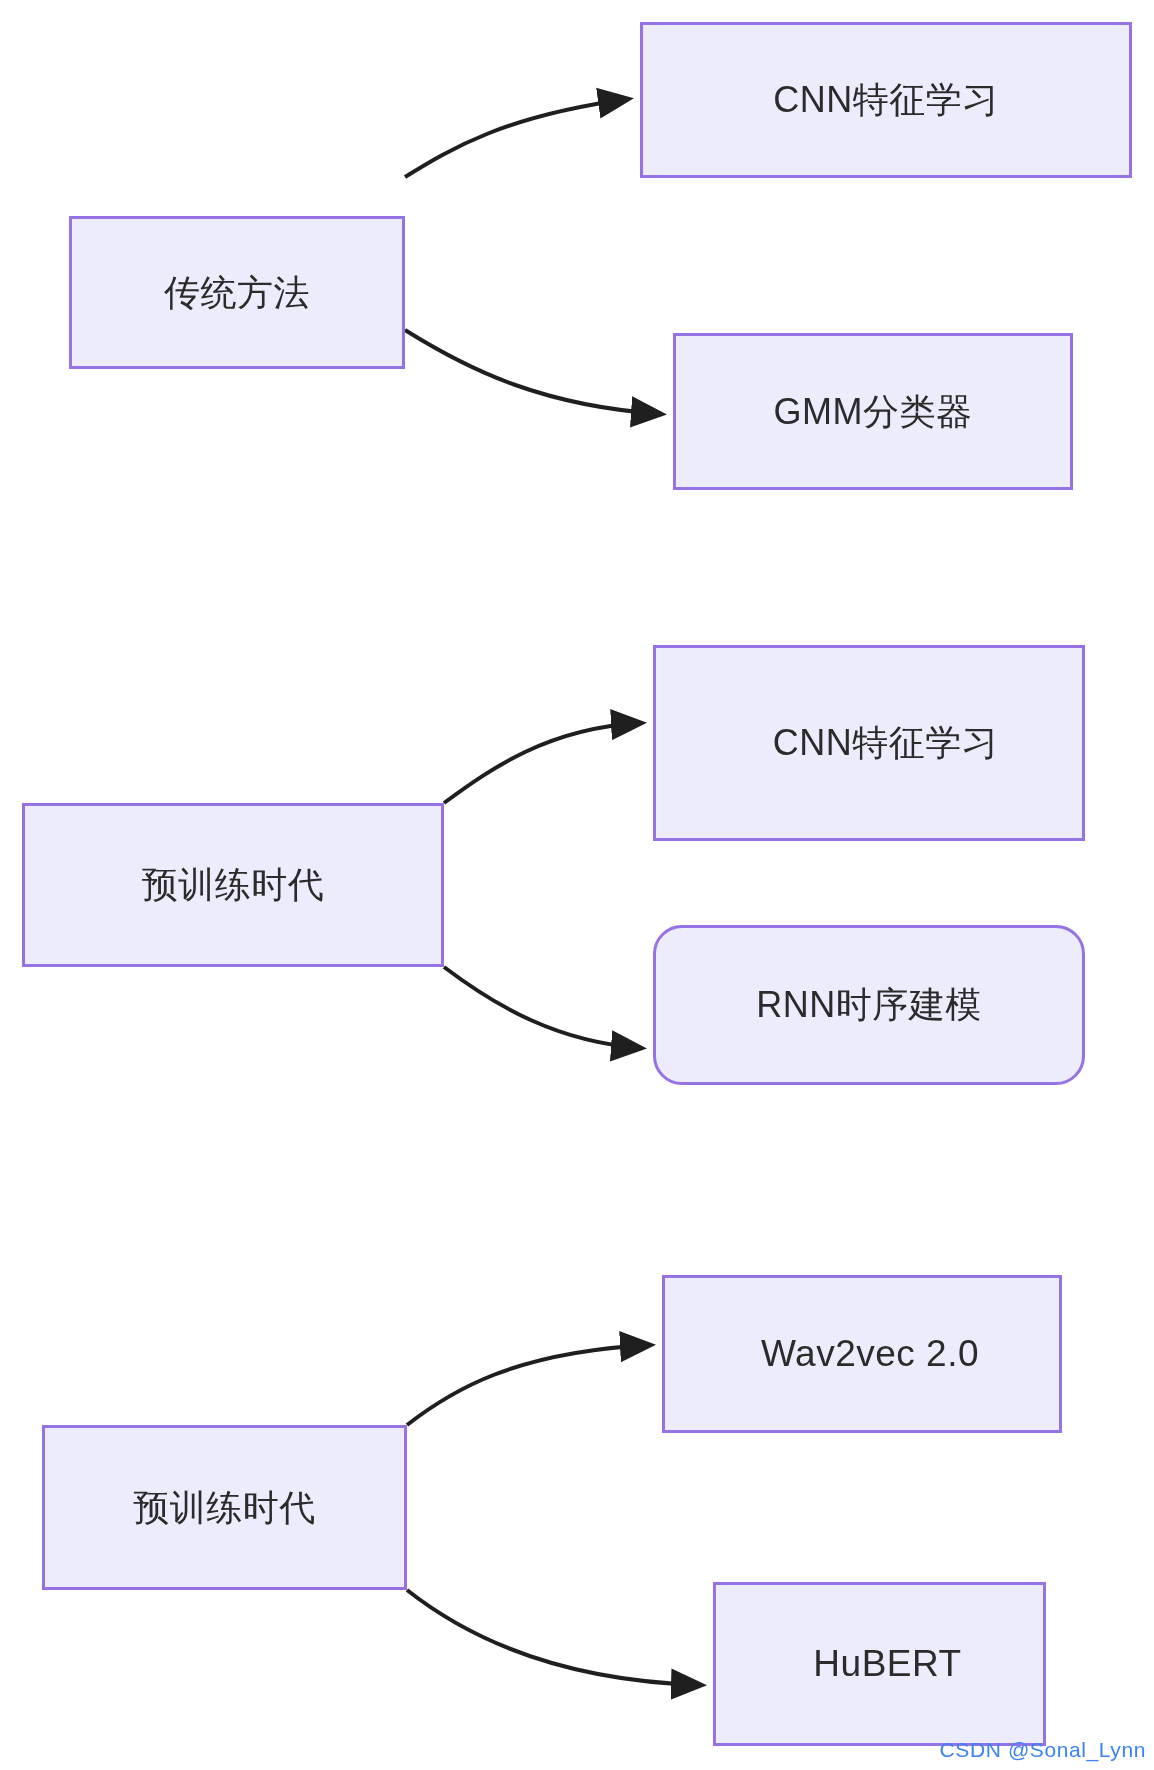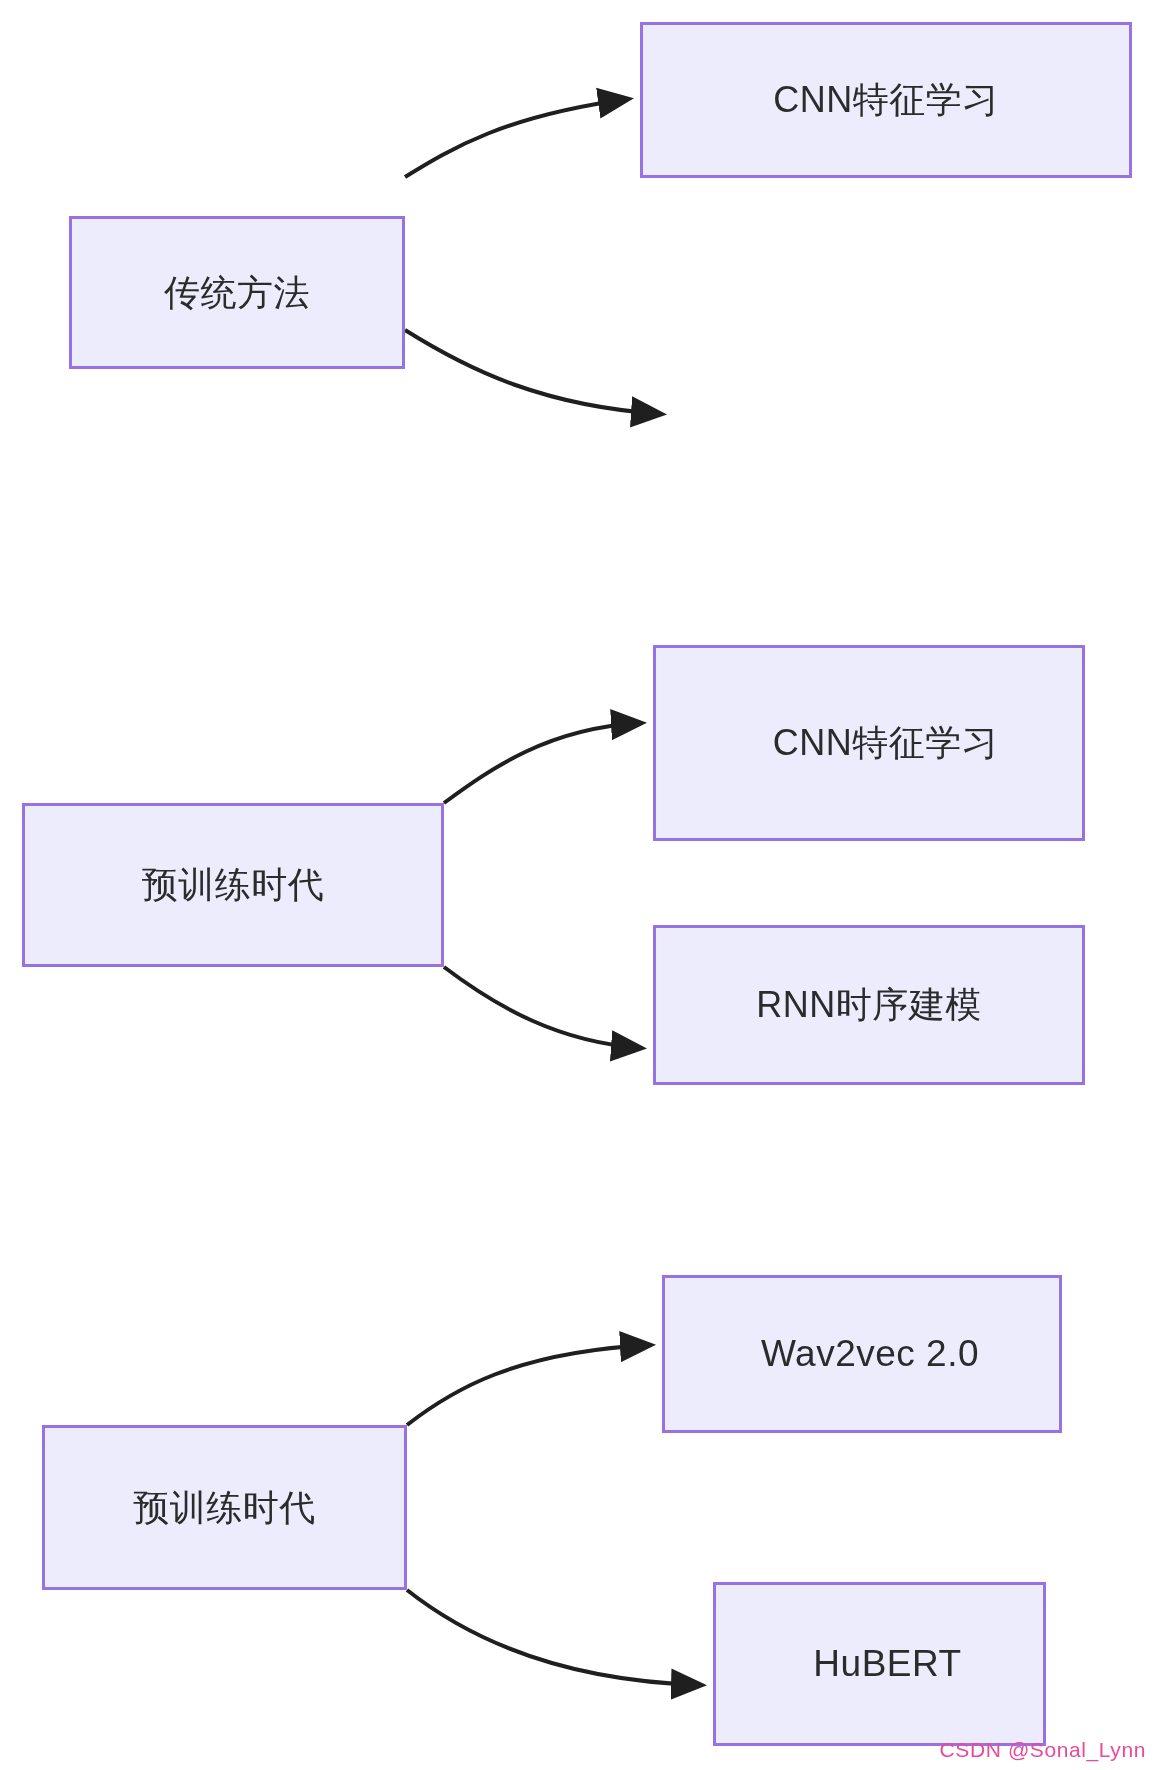--- a/index.html
+++ b/index.html
@@ -46,21 +46,21 @@
   }
   .node-label.latin {
     font-size: 37px;
     margin-left: 16px;
   }
   #watermark {
     position: absolute;
     right: 8px;
     bottom: 8px;
     font-size: 21px;
-    color: #ec4899;
+    color: #3b82f6;
     white-space: nowrap;
     letter-spacing: 0.6px;
   }
 </style>
 </head>
 <body>
 
 <div id="diagram-root">
 
   <svg id="edge-layer" viewBox="0 0 1154 1770">
@@ -78,30 +78,33 @@
   </svg>
 
   <div class="node" id="node-traditional" style="left:69px; top:177px; width:336px; height:153px;margin-top:39px;">
     <span class="node-label">传统方法</span>
   </div>
 
   <div class="node" id="node-mfcc" style="left:640px; top:22px; width:492px; height:156px;">
     <span class="node-label">CNN特征学习</span>
   </div>
 
+  <div class="node" id="node-gmm" style="left:673px; top:333px; width:400px; height:157px;">
+    <span class="node-label">GMM分类器</span>
+  </div>
 
   <div class="node" id="node-deep" style="left:22px; top:803px; width:422px; height:164px;">
     <span class="node-label">预训练时代</span>
   </div>
 
   <div class="node" id="node-cnn" style="left:653px; top:645px; width:432px; height:196px;padding-left:33px;">
     <span class="node-label">CNN特征学习</span>
   </div>
 
-  <div class="node" id="node-rnn" style="left:653px; top:925px; width:432px; height:160px;">
+  <div class="node" id="node-rnn" style="left:653px; top:925px; width:432px; height:160px;border-radius:29px;">
     <span class="node-label">RNN时序建模</span>
   </div>
 
   <div class="node" id="node-pretrain" style="left:42px; top:1425px; width:365px; height:165px;">
     <span class="node-label">预训练时代</span>
   </div>
 
   <div class="node" id="node-wav2vec" style="left:662px; top:1275px; width:400px; height:158px;">
     <span class="node-label latin">Wav2vec 2.0</span>
   </div>

